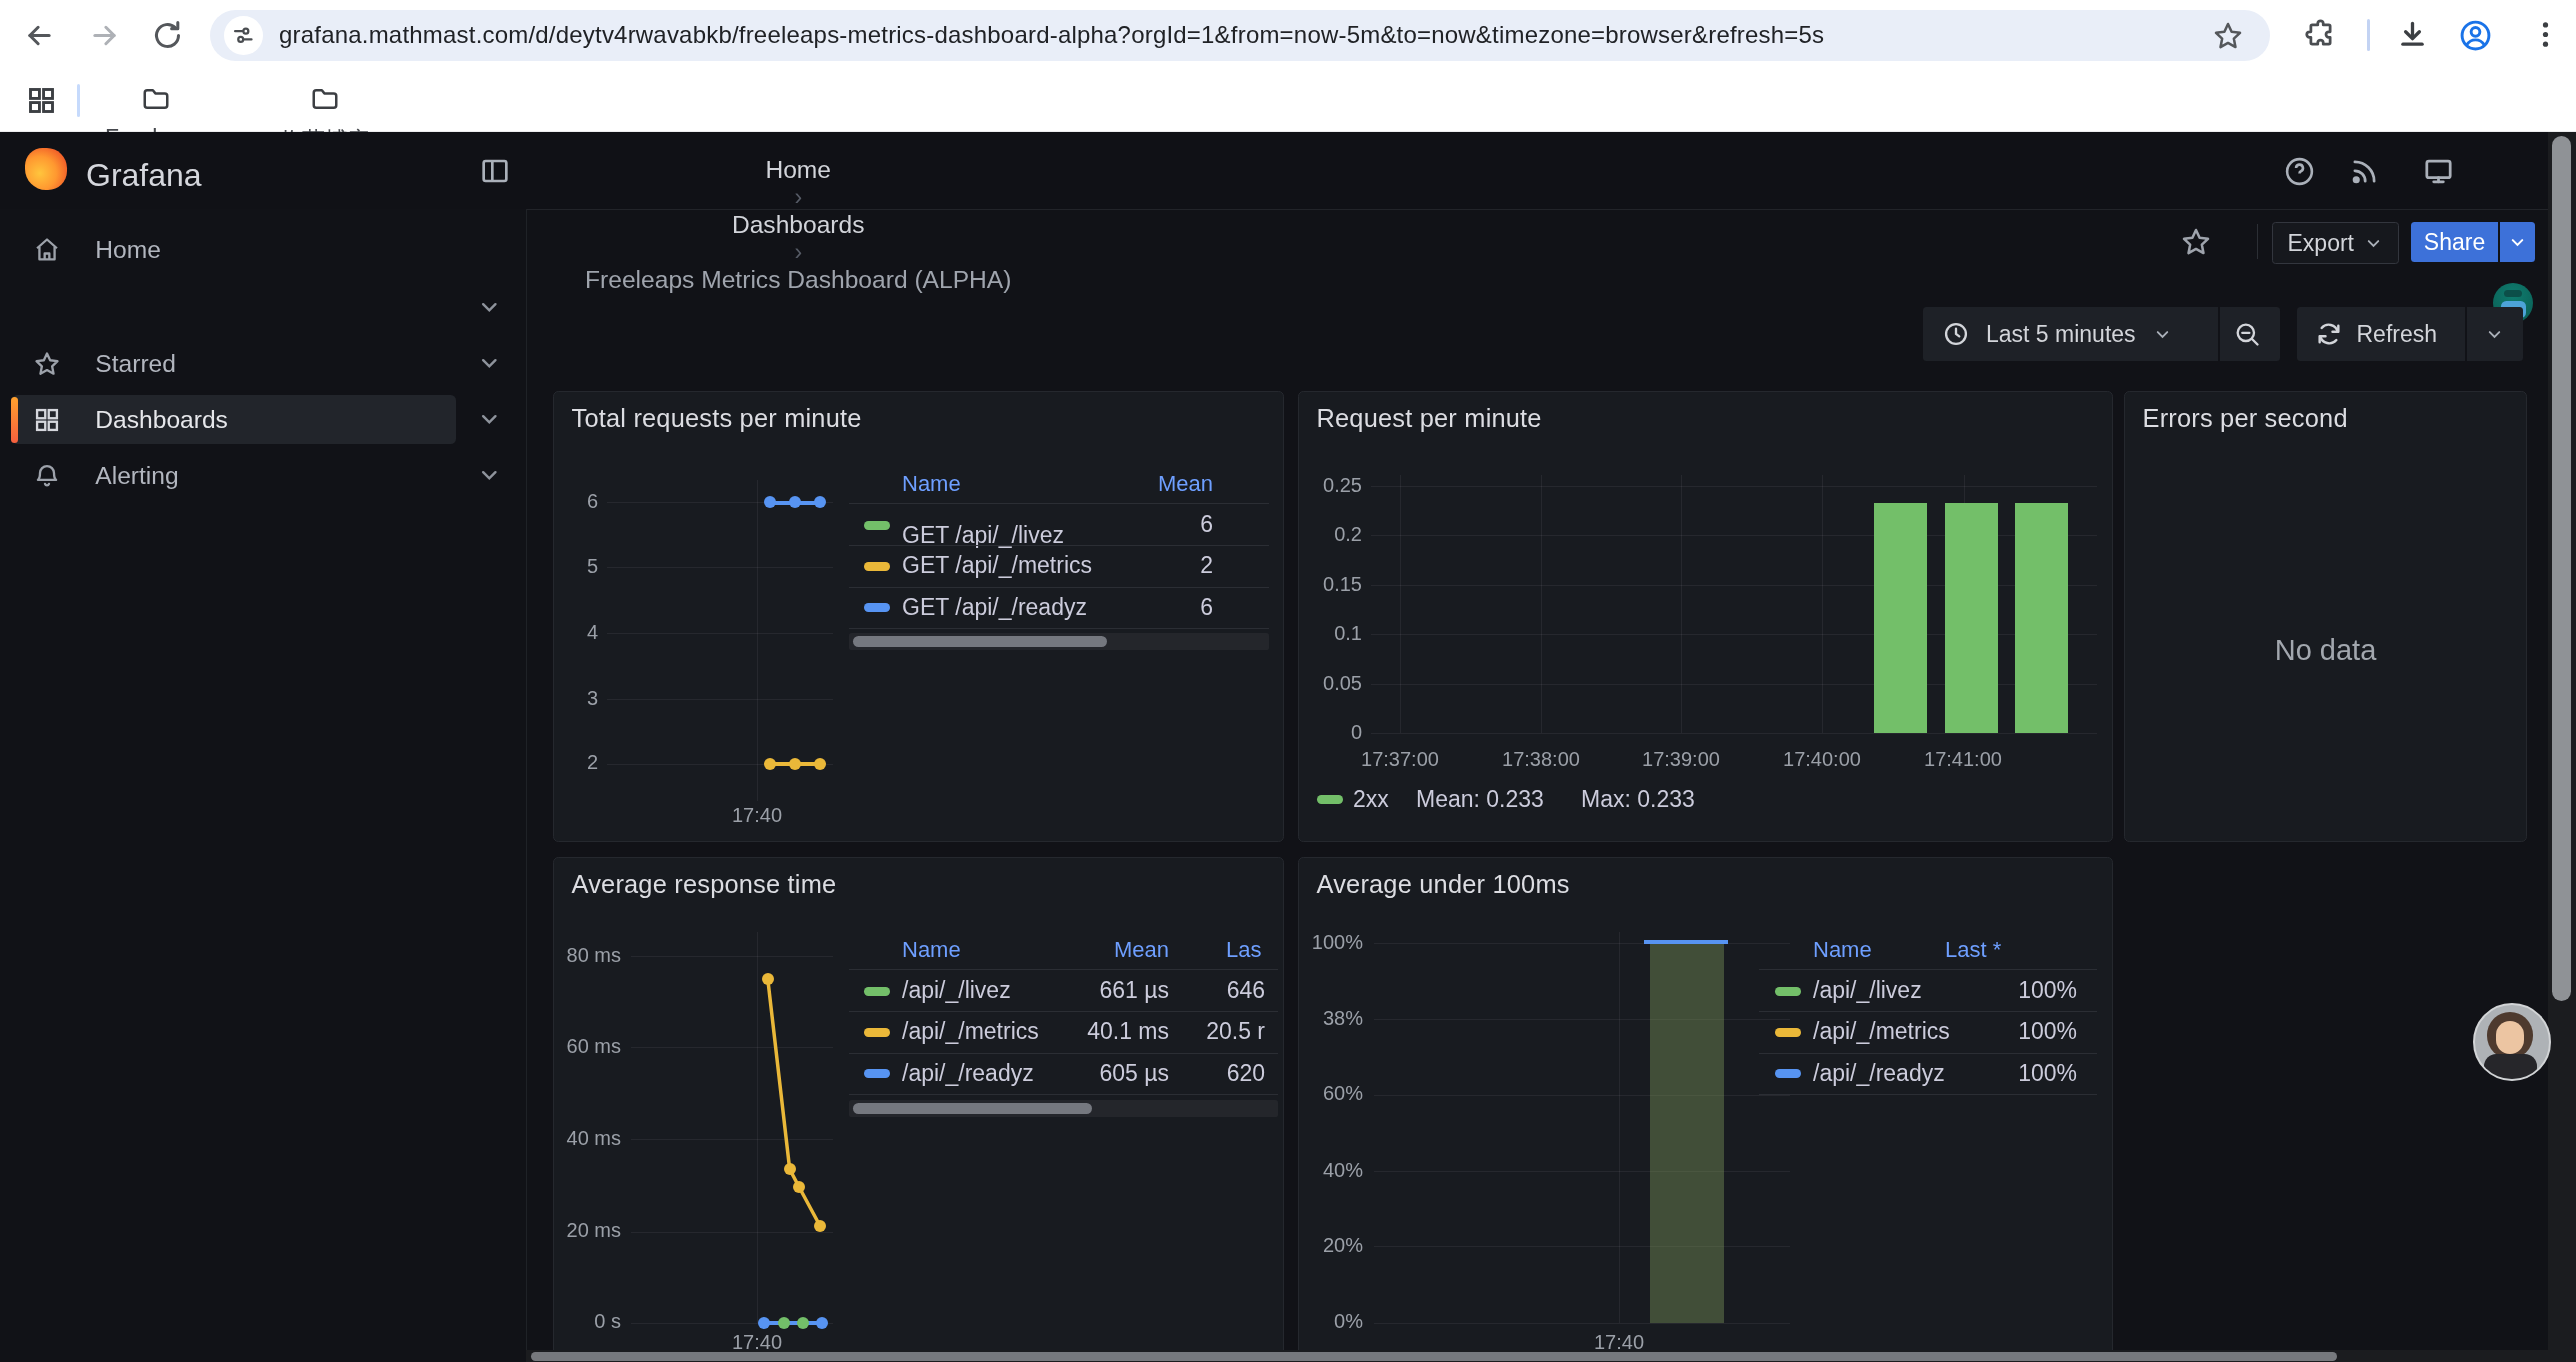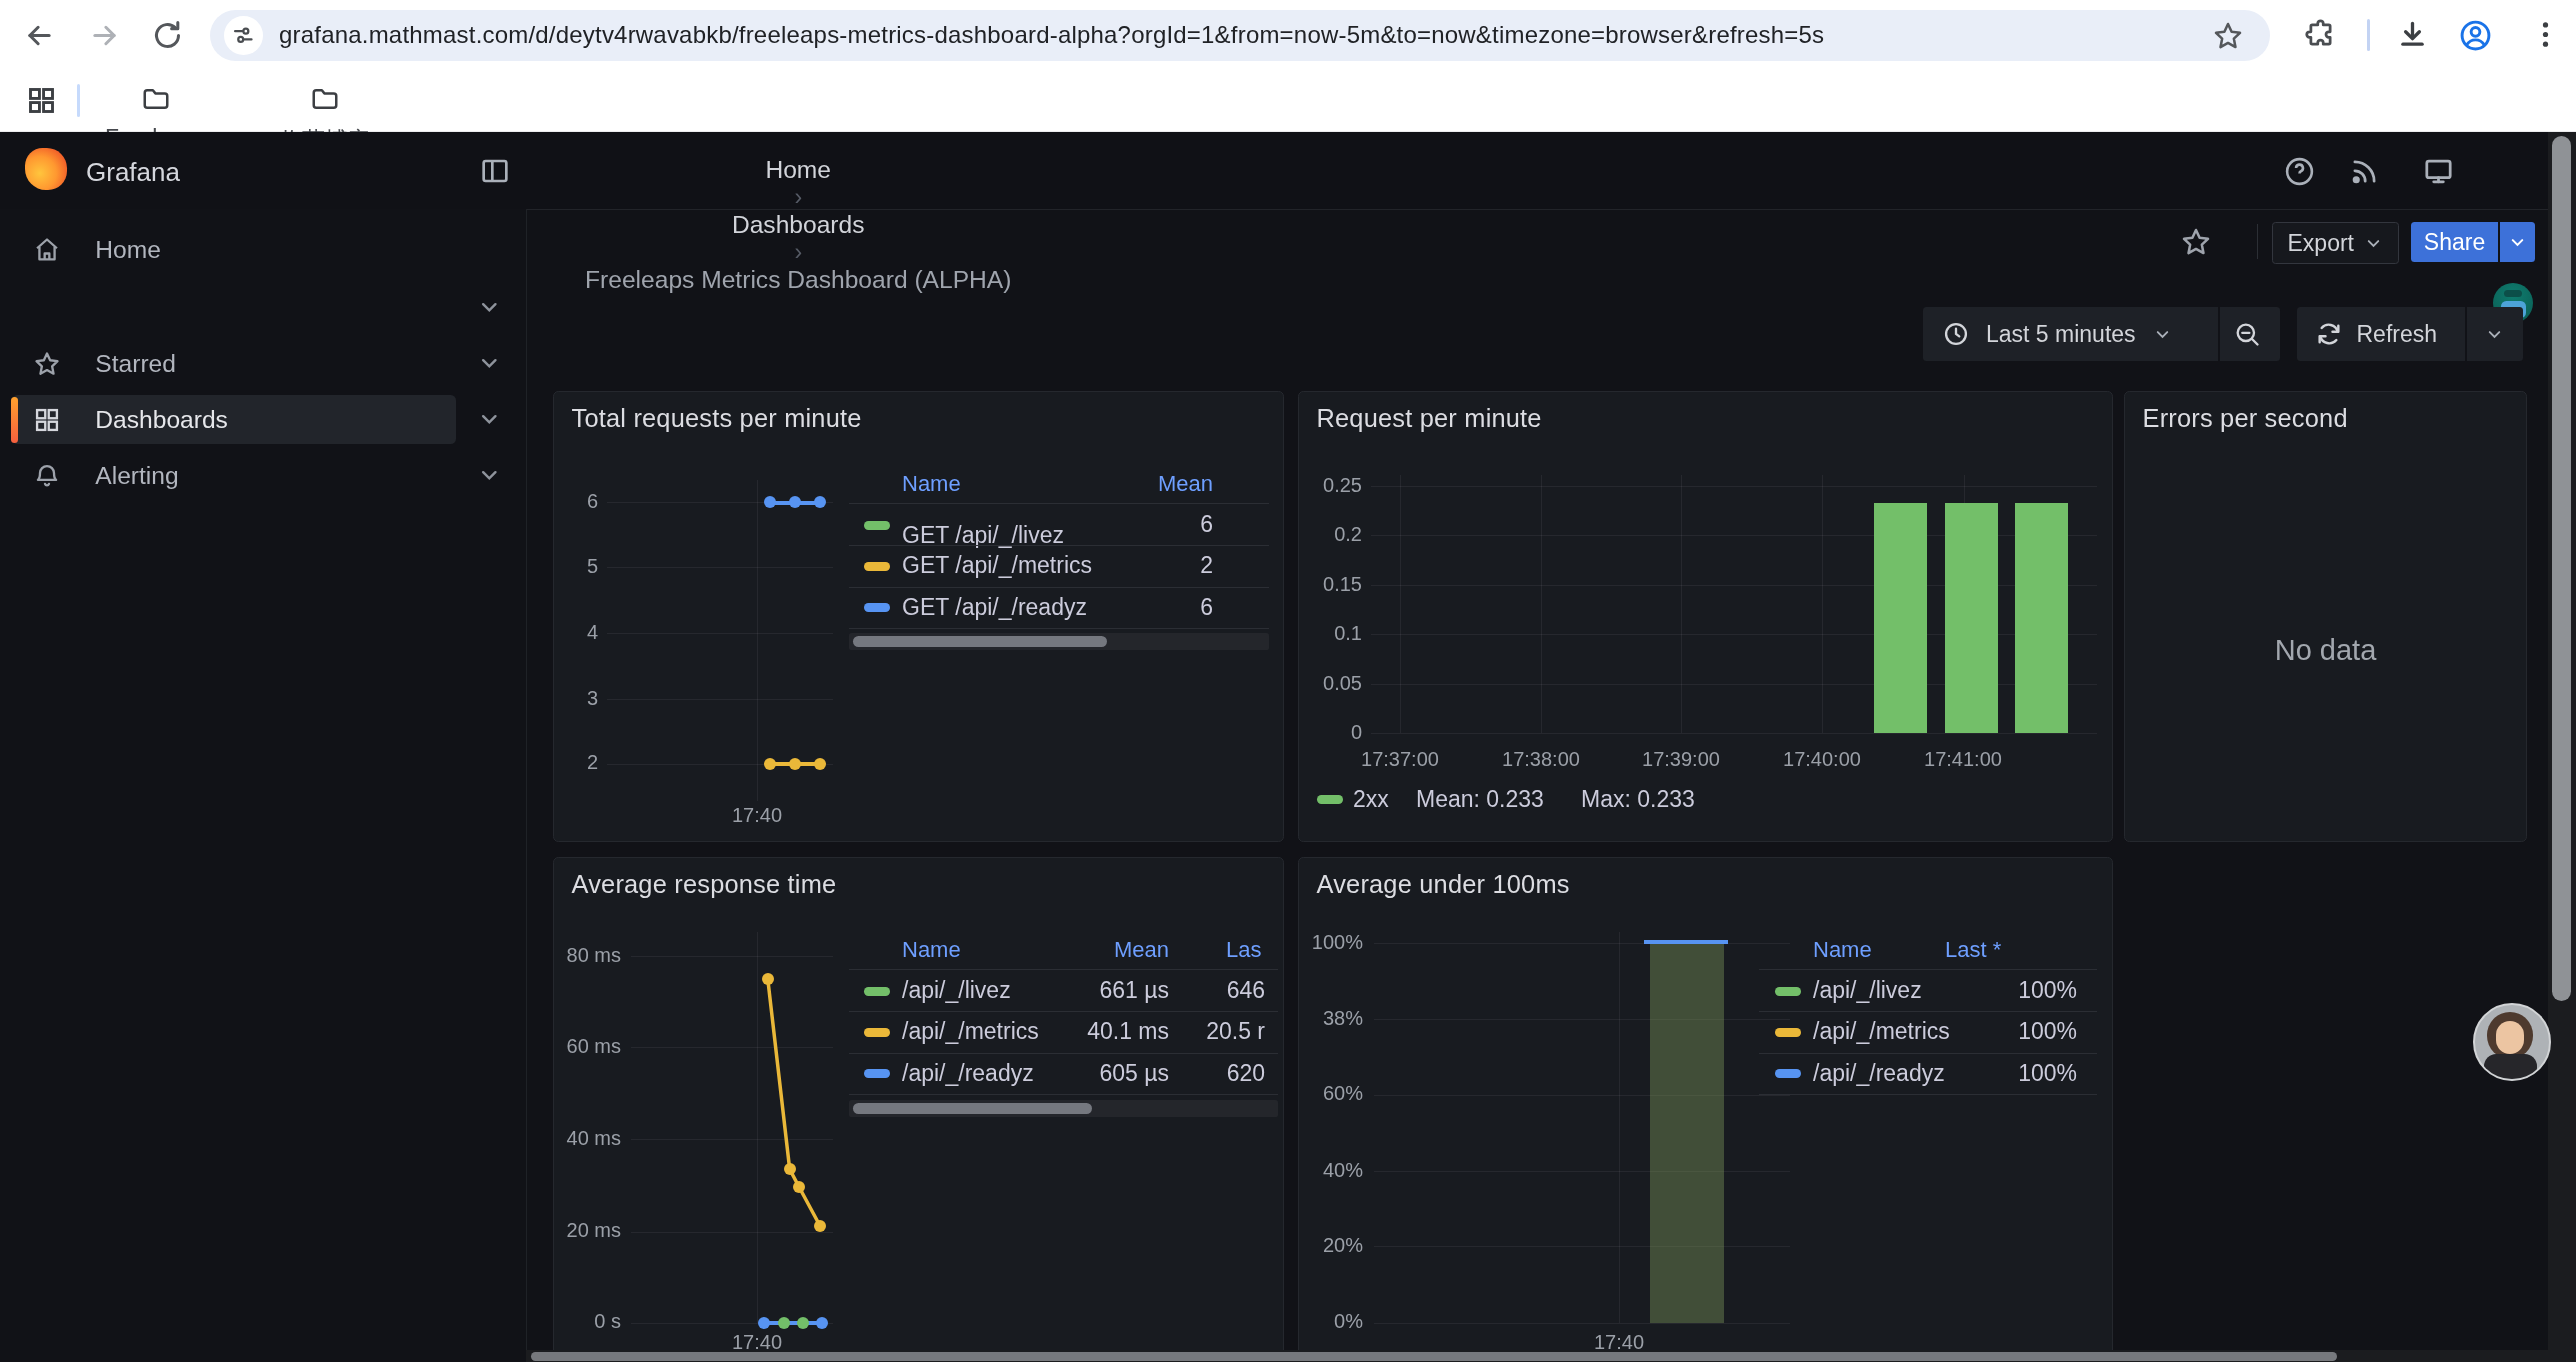--- a/index.html
+++ b/index.html
@@ -150,21 +150,21 @@
         </svg>
     </span>
     <span>收藏博客</span>
   </div>
 </div>
 
 <div class="gcanvas"></div>
 
 <div class="gheader">
   <div class="abs" style="left:24.6px;top:16px;width:42px;height:42px;border-radius:42% 48% 45% 50%;background:radial-gradient(circle at 35% 60%,#ffc53d 0%,#ff9830 45%,#f05a28 80%);"></div>
-  <span class="abs gtext" style="left:86px;top:24.6px;font-size:26px;font-weight:500">Grafana</span>
+  <span class="abs gtext" style="left:86px;top:24.6px;font-size:32px;font-weight:500">Grafana</span>
   <div class="cicon abs" style="left:479px;top:23px;color:#aab0b9">
     <svg width="32" height="32" viewBox="0 0 24 24" fill="none" stroke="#aab0b9" stroke-width="2">
         <rect x="3.5" y="4.5" width="17" height="15" rx="1.5"></rect>
         <path d="M10 4.5v15"></path>
       </svg>
   </div>
   <div class="abs" style="left:585px;top:24px;display:flex;align-items:center">
     <span class="crumb">Home</span>
     <span class="crumbsep">›</span>
     <span class="crumb">Dashboards</span>

